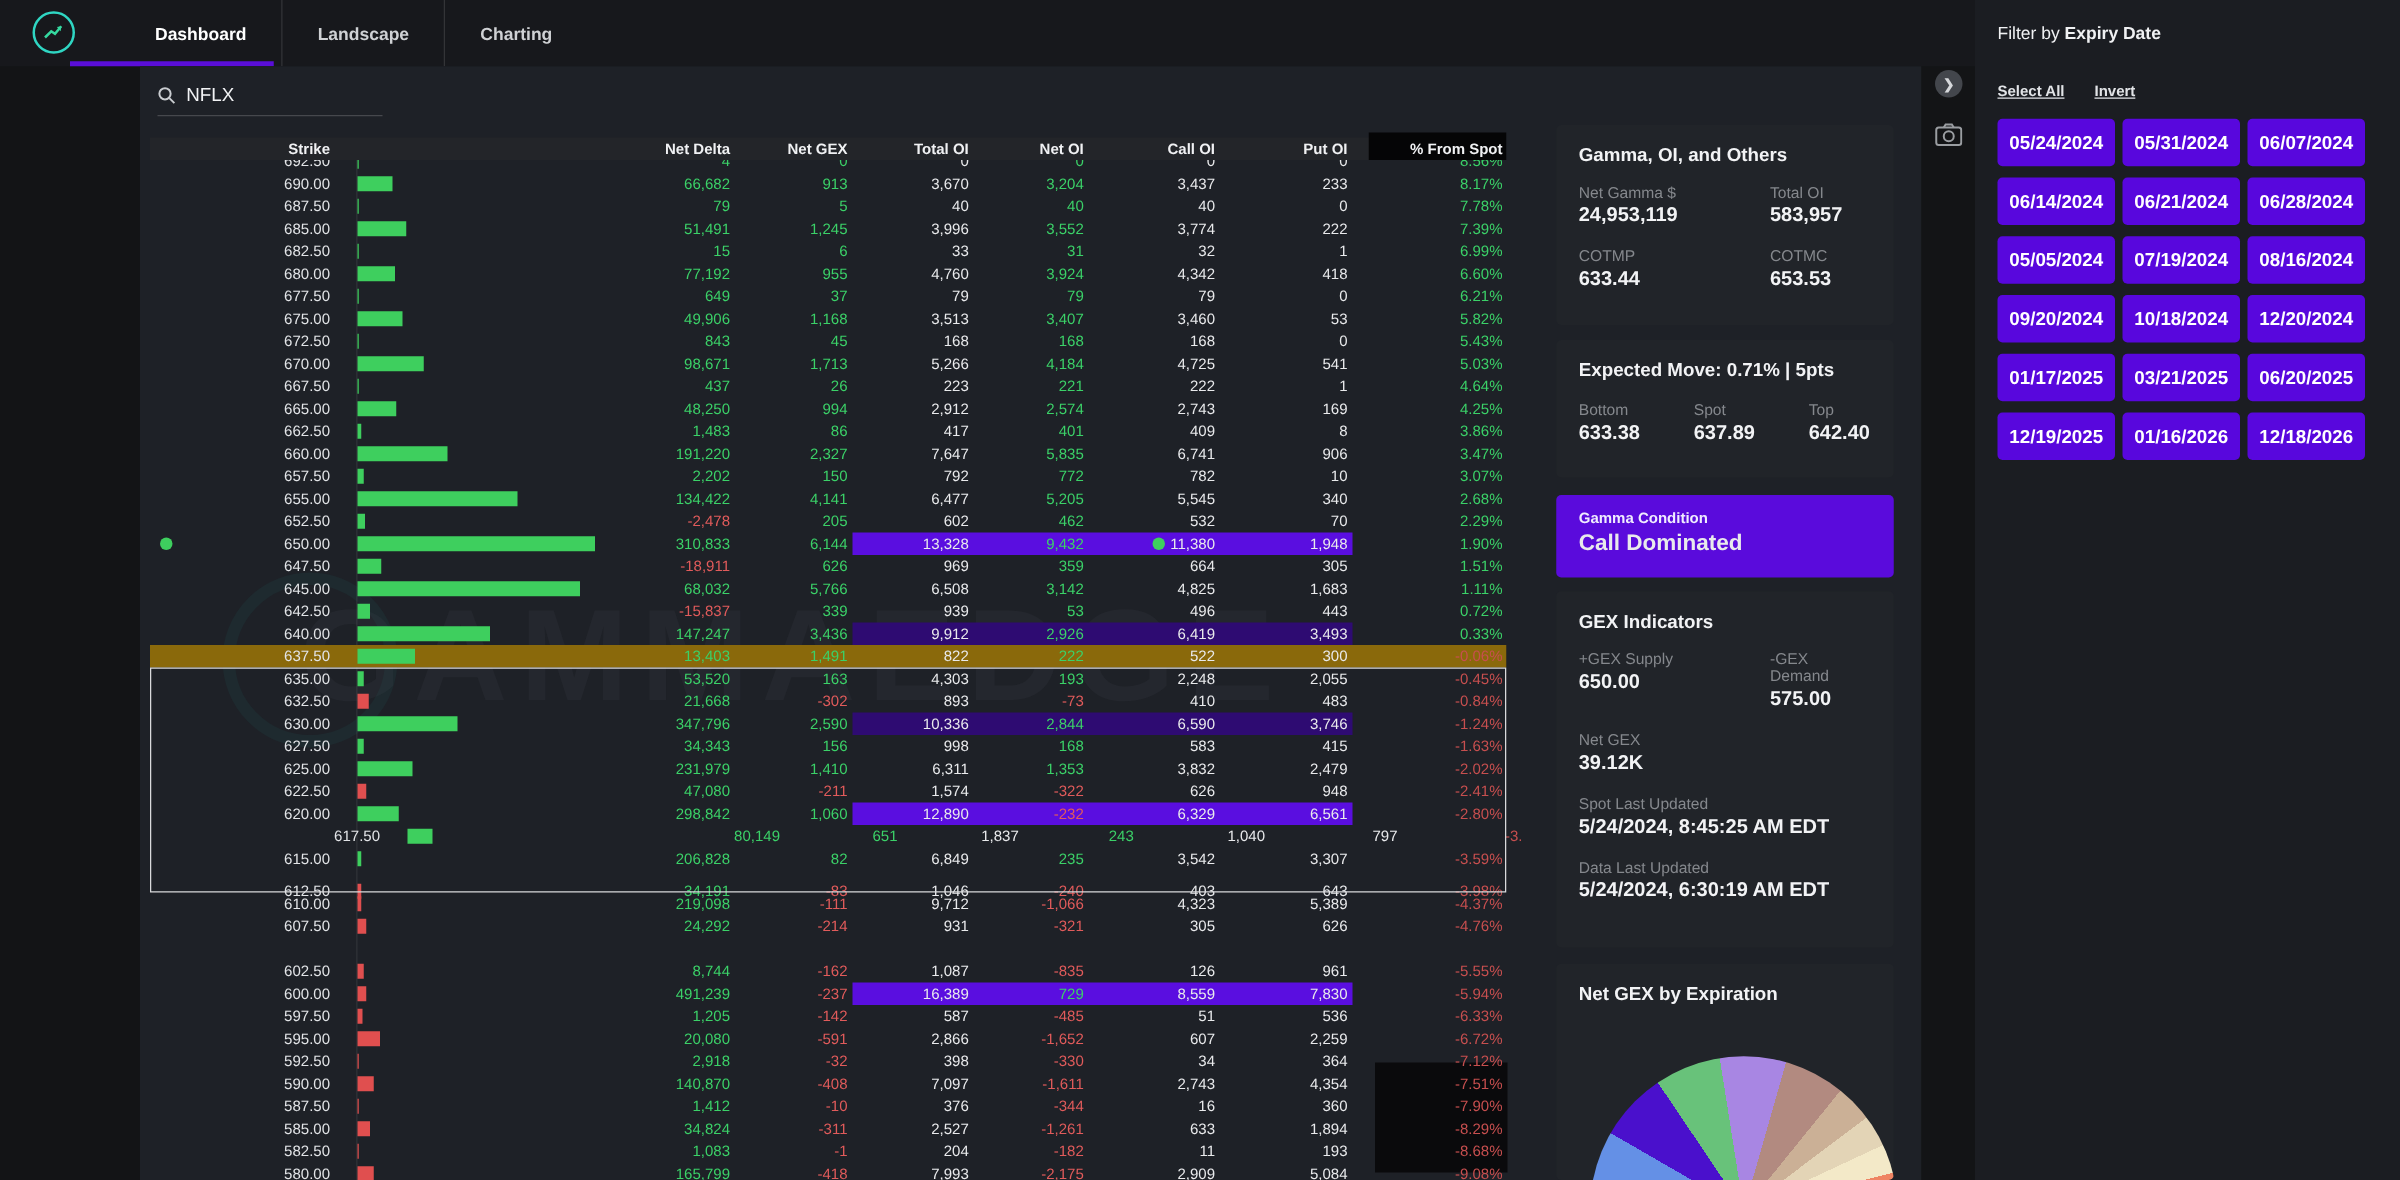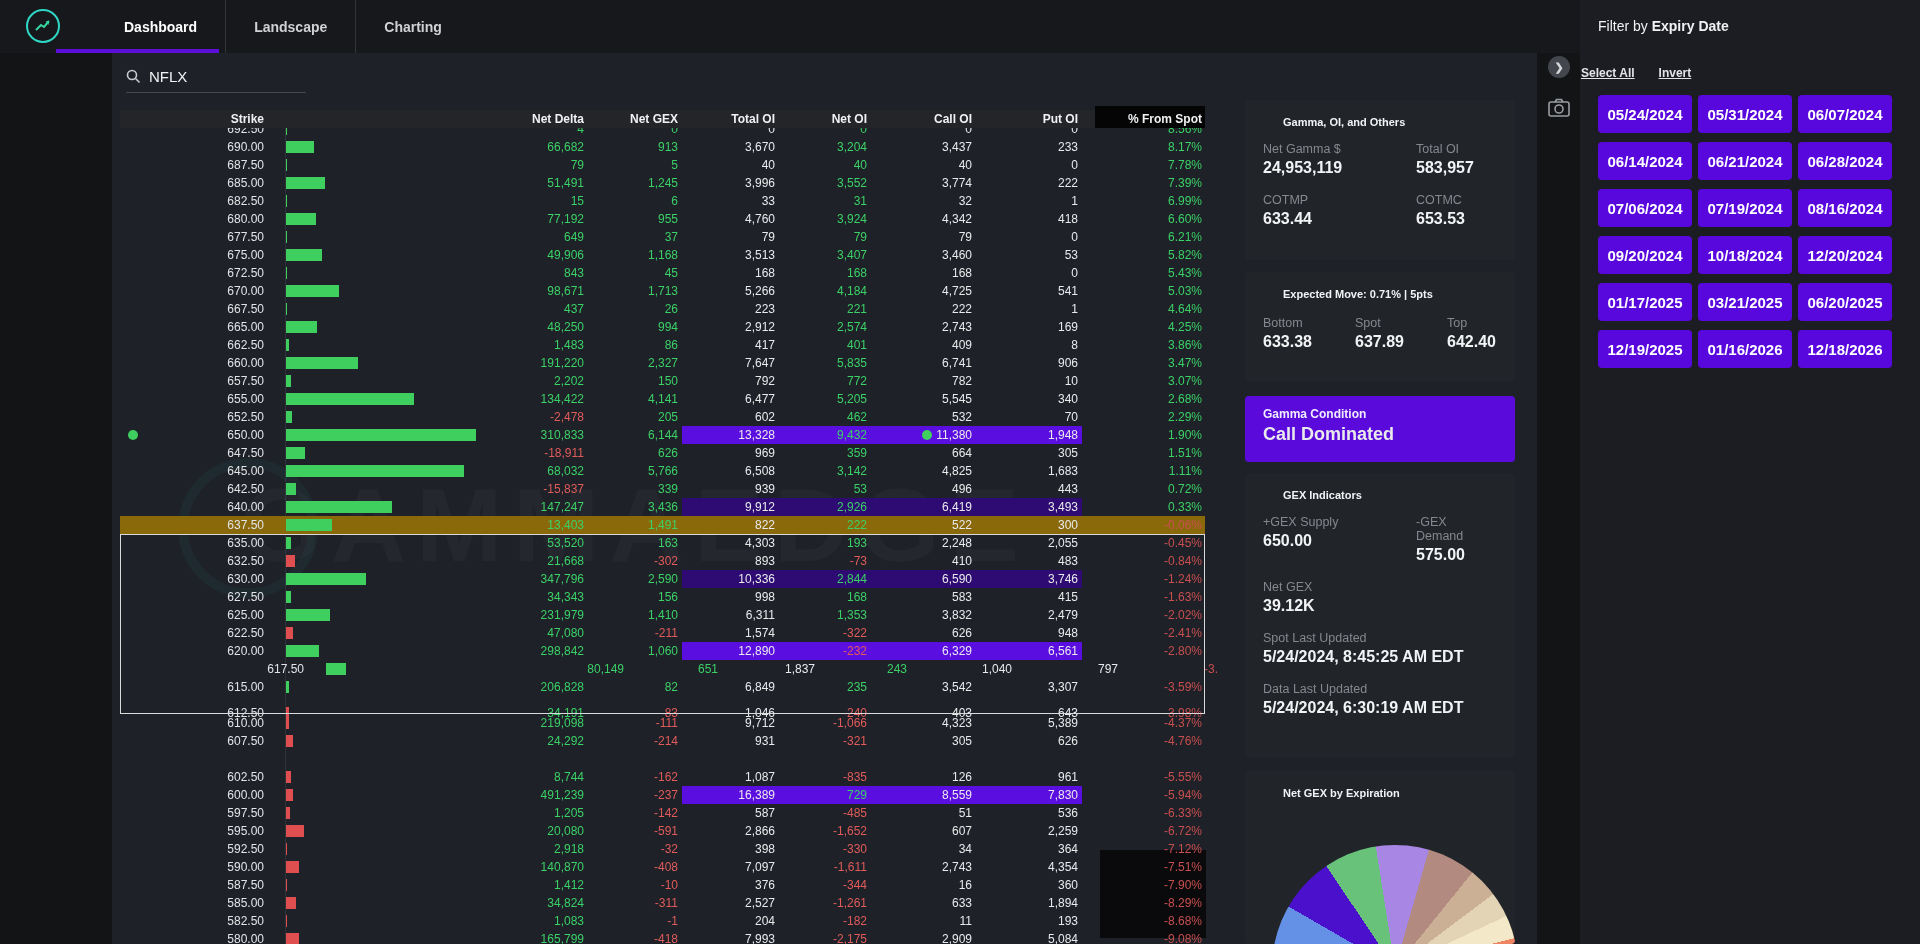--- a/index.html
+++ b/index.html
@@ -47,37 +47,37 @@
   .hl-gold { background:#8a690b; }
   .gutter-dot { position:absolute; left:8px; top:4px; width:10px; height:10px; border-radius:50%; background:#3ecf5e; z-index:3; }
   .oi-dot { display:inline-block; width:10px; height:10px; border-radius:50%; background:#3ecf5e; margin:0 4px -1px 0; }
   .white-box { position:absolute; left:0; width:1085px; border:1px solid #d9dadc; z-index:4; pointer-events:none; }
   .black-box { position:absolute; background:#0a0a0c; z-index:1; }
   .watermark-text { position:absolute; left:120px; top:338px; font-size:104px; font-weight:700; letter-spacing:10px; color:rgba(150,156,168,0.05); z-index:0; }
   .watermark-circle { position:absolute; left:58px; top:330px; width:140px; height:140px; border:10px solid rgba(45,212,191,0.05); border-radius:50%; z-index:0; }
 
   
   .scard { position:absolute; left:1133px; width:270px; background:#212429; border-radius:4px; }
-  .scard .title { font-size:11px; font-weight:700; color:#f2f3f5;margin-left:20px; }
+  .scard .title { font-size:15px; font-weight:700; color:#f2f3f5; }
   .lbl { font-size:12.5px; color:#85888d; margin-bottom:3px; }
   .val { font-size:16px; font-weight:700; color:#f2f3f5; }
   .pair-grid { display:grid; grid-template-columns:153px 1fr; row-gap:16px; margin-top:14px; }
   #card-condition { background:#5a0bdc; }
   #pie { position:absolute; left:27px; top:74px; width:246px; height:246px; border-radius:50%; }
 
   
   .gutter-btn { position:absolute; cursor:pointer; }
   #chevron-btn { left:1548px; top:56px; width:22px; height:22px; border-radius:50%; background:#43464c; display:flex; align-items:center; justify-content:center; color:#d6d8db; font-size:11px; font-weight:700; }
   #scroll-thumb { position:absolute; left:1914px; top:50px; width:4px; height:70px; background:#4f5257; border-radius:2px; }
 
   
   #filter { position:absolute; left:1580px; top:0; width:340px; height:944px; background:#1b1d22; }
   #filter-title { position:absolute; left:18px; top:18px; font-size:14px; color:#f0f1f3; }
   #filter-title b { font-weight:700; }
-  .flinks { position:absolute; left:1px; top:66px; display:flex; gap:24px; }
+  .flinks { position:absolute; left:18px; top:66px; display:flex; gap:24px; }
   .flink { font-size:12px; font-weight:700; color:#e2e4e7; text-decoration:underline; cursor:pointer; }
   #dates { position:absolute; left:18px; top:95px; width:306px; display:grid; grid-template-columns:repeat(3,94px); column-gap:6px; row-gap:9px; }
   .datebtn { height:38px; background:#5807dd; border:none; border-radius:4px; color:#ffffff; font-size:15px; font-weight:700; font-family:"Liberation Sans",sans-serif; cursor:pointer; }
 </style>
 </head>
 <body>
 
 <div id="stage">
 
   <nav id="topnav">
@@ -724,21 +724,21 @@
       <span class="flink">Select All</span>
       <span class="flink">Invert</span>
     </div>
     <div id="dates">
         <button class="datebtn">05/24/2024</button>
         <button class="datebtn">05/31/2024</button>
         <button class="datebtn">06/07/2024</button>
         <button class="datebtn">06/14/2024</button>
         <button class="datebtn">06/21/2024</button>
         <button class="datebtn">06/28/2024</button>
-        <button class="datebtn">07/06/2024</button>
+        <button class="datebtn">05/05/2024</button>
         <button class="datebtn">07/19/2024</button>
         <button class="datebtn">08/16/2024</button>
         <button class="datebtn">09/20/2024</button>
         <button class="datebtn">10/18/2024</button>
         <button class="datebtn">12/20/2024</button>
         <button class="datebtn">01/17/2025</button>
         <button class="datebtn">03/21/2025</button>
         <button class="datebtn">06/20/2025</button>
         <button class="datebtn">12/19/2025</button>
         <button class="datebtn">01/16/2026</button>

